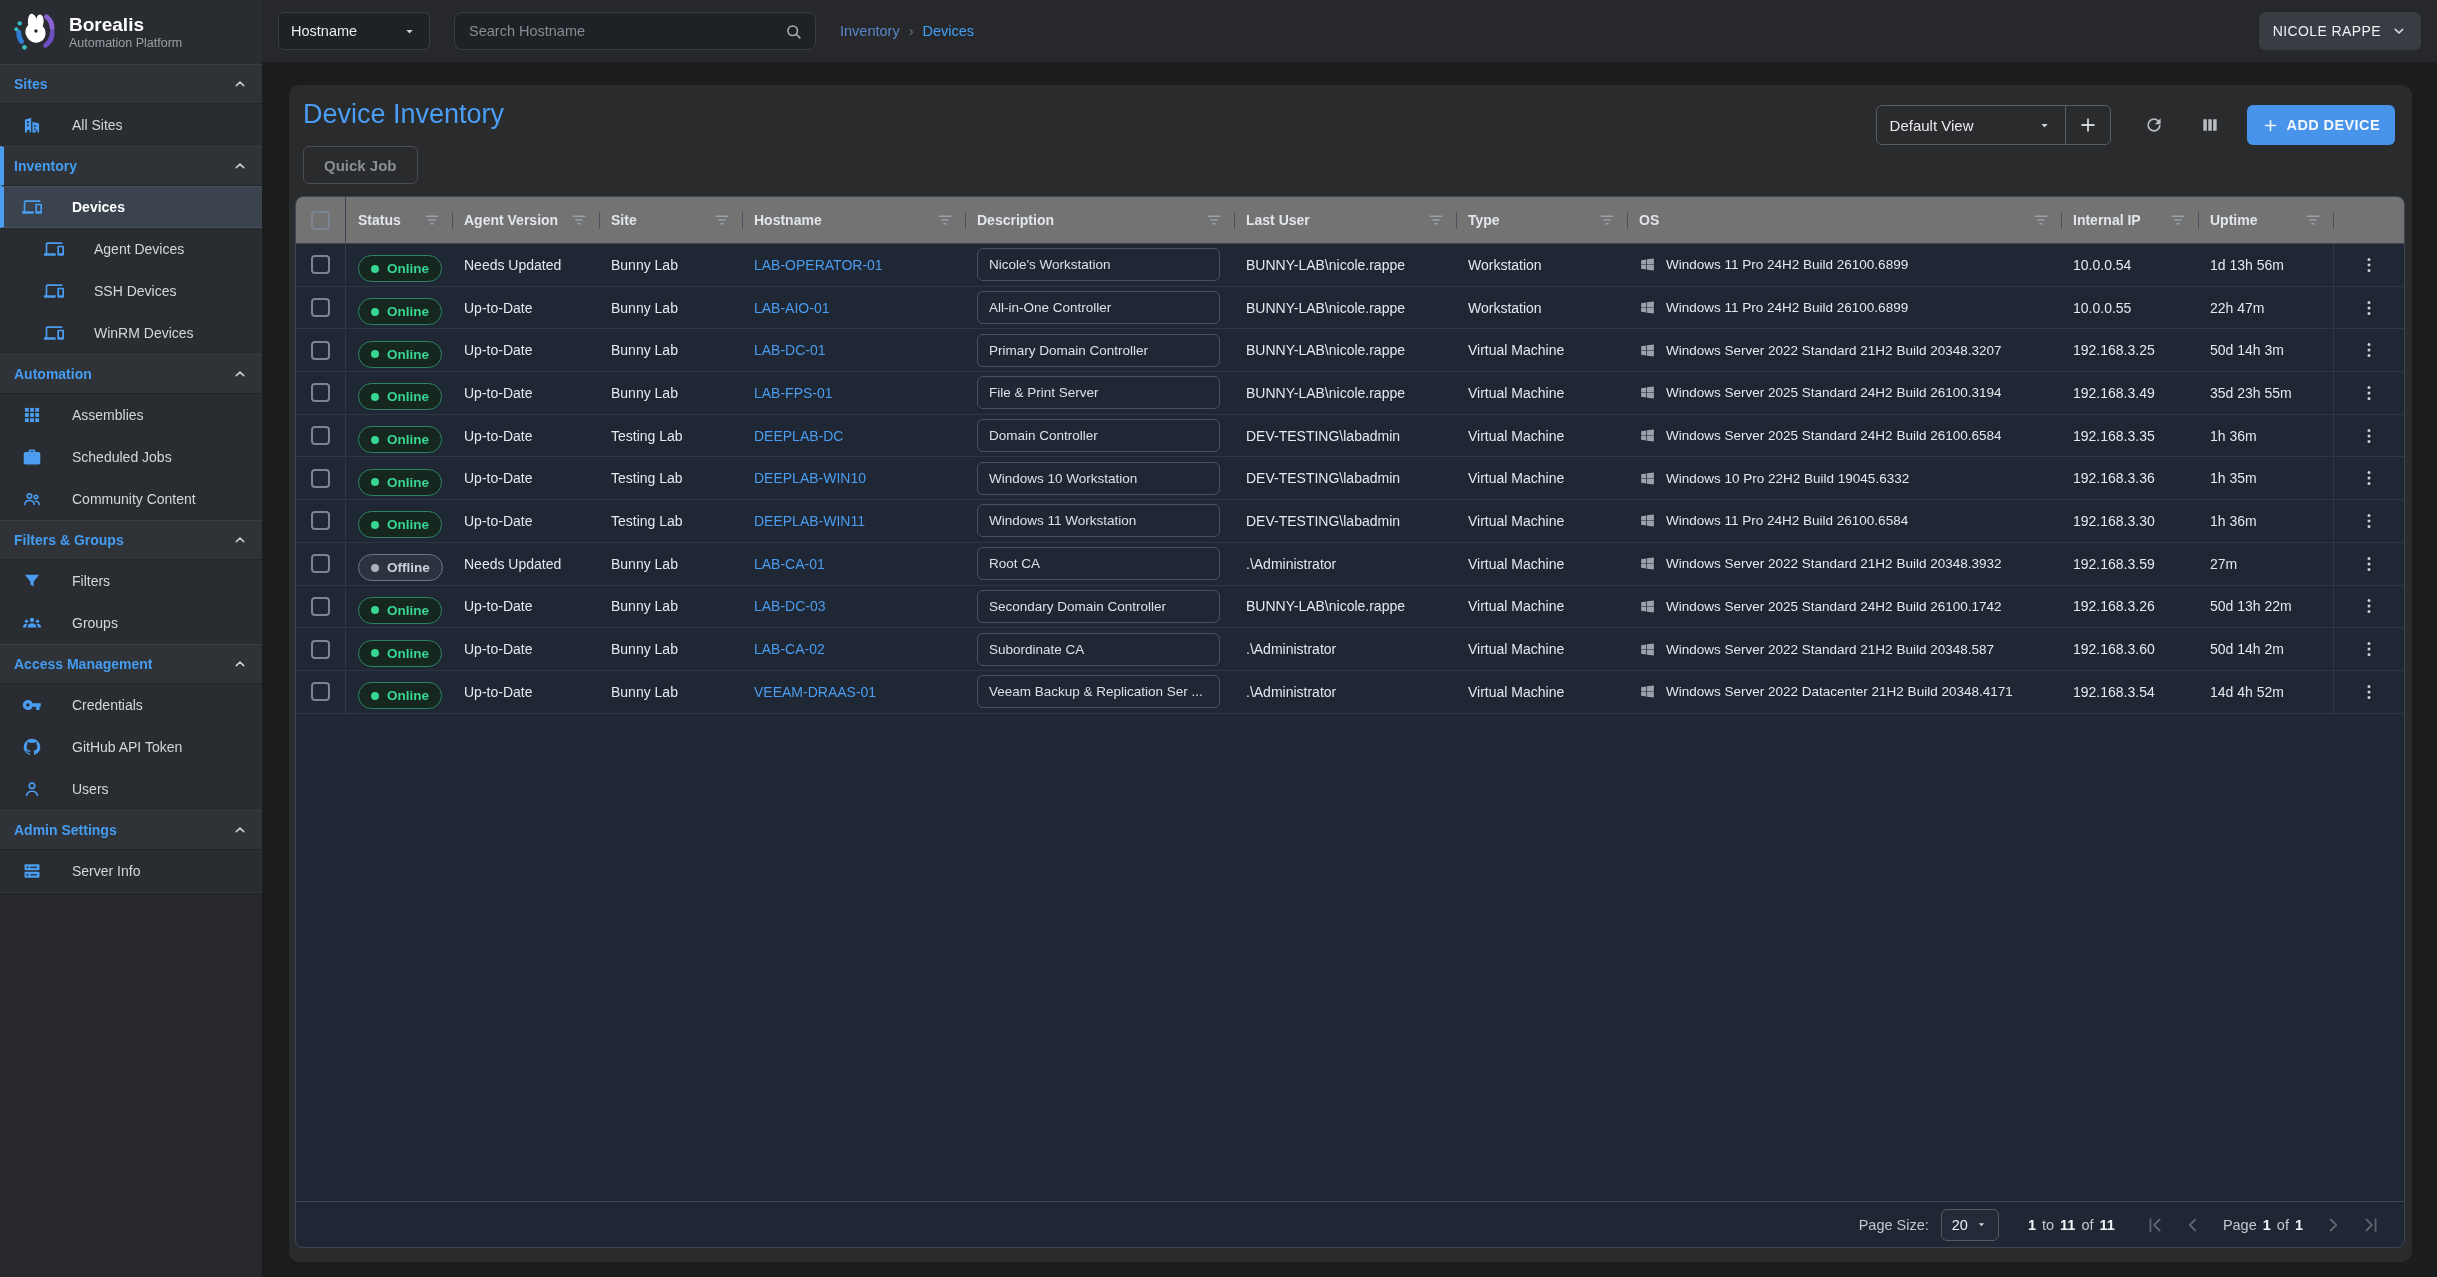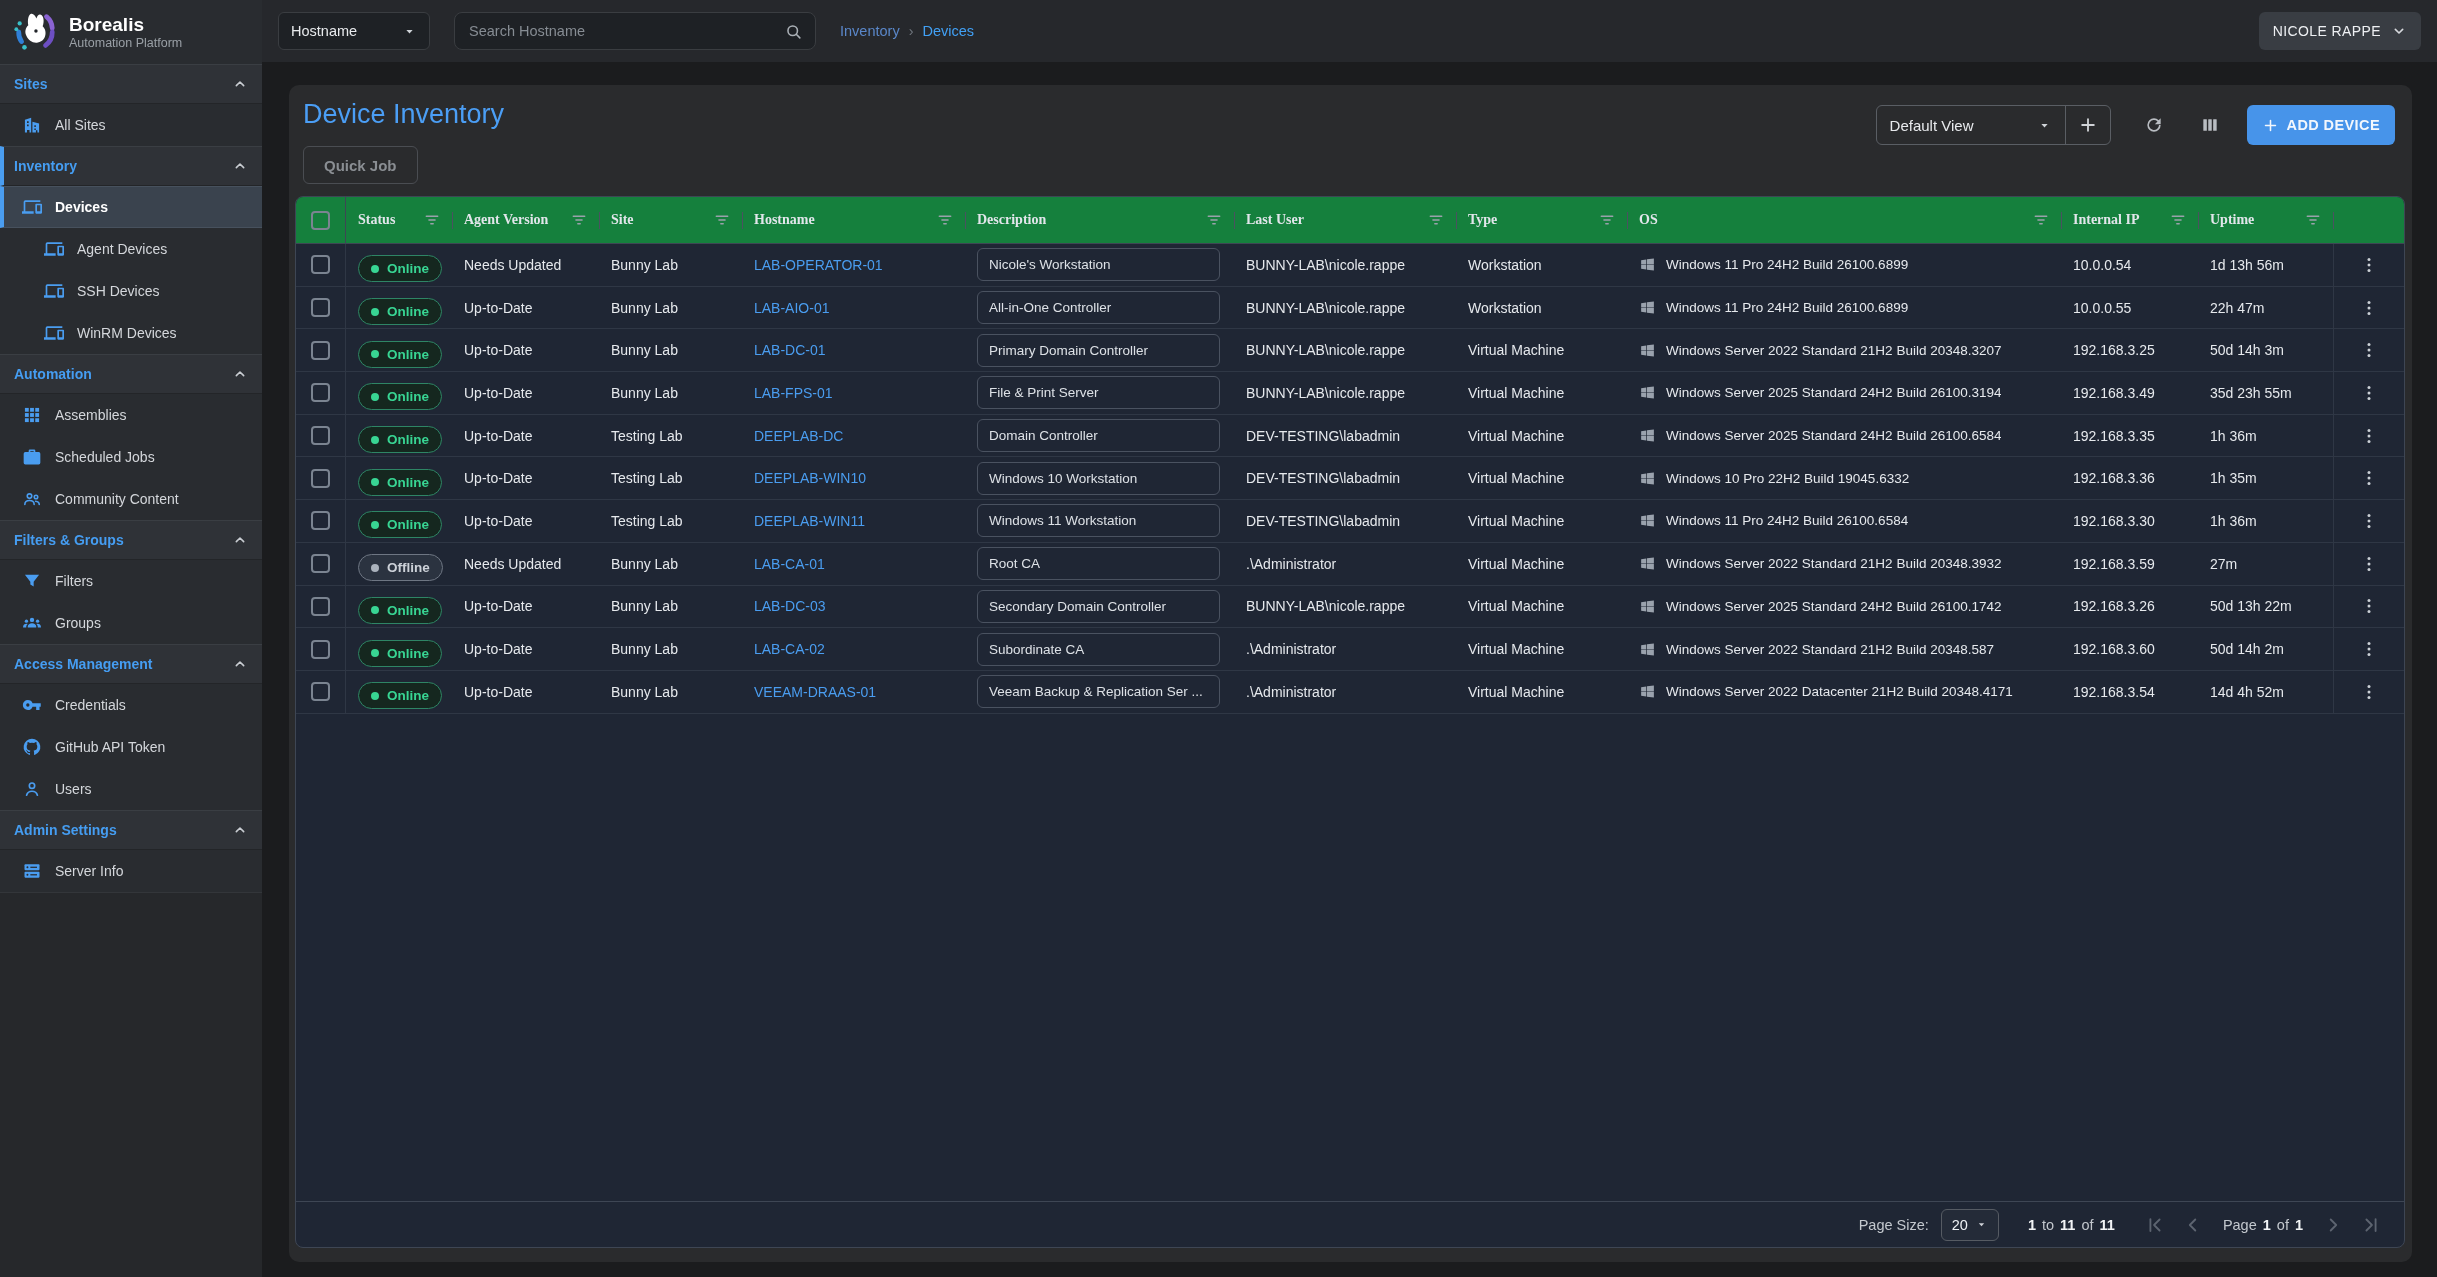--- a/index.html
+++ b/index.html
@@ -19,21 +19,21 @@
   .brand-sub { color:#9aa0a6; font-size:12.5px; }
   .nav { flex:0 0 auto; }
   .nav-header {
     height:40px; display:flex; align-items:center; justify-content:space-between;
     padding:0 14px; background:#2f3237; border-top:1px solid #3a3e43; border-bottom:1px solid #232528;
     color:#459df2; font-weight:bold; font-size:14px;
   }
   .nav-header.abar { border-left:4px solid #4a9df0; padding-left:10px; }
   .chev { width:16px; height:16px; color:#c9cdd2; display:inline-flex; }
   .nav-item {
-    height:42px; display:flex; align-items:center; gap:13px;
+    height:42px; display:flex; align-items:center; gap:30px;
     padding:0 20px 0 22px; color:#d4d7db; font-size:14px; cursor:default;
   }
   .nav-item .nav-icon { width:20px; height:20px; color:#4a9df0; display:inline-flex; flex-shrink:0; }
   .nav-item.indent { padding-left:44px; }
   .nav-item.selected { background:#3a434e; border-left:4px solid #4a9df0; padding-left:18px; color:#ffffff; font-weight:bold; border-top:1px solid #47515d; border-bottom:1px solid #47515d; }
   .nav-filler { flex:1; background:#26282b; border-top:1px solid #33363a; }
 
   
   .main { flex:1; display:flex; flex-direction:column; min-width:0; }
   .topbar { height:62px; background:#26282c; display:flex; align-items:center; padding:0 16px; gap:24px; flex-shrink:0; }
@@ -86,21 +86,21 @@
   .add-device .ic { width:17px; height:17px; display:inline-flex; }
 
   
   .grid {
     --cols: 50px 106px 147px 143px 223px 269px 222px 171px 434px 137px 135px minmax(0,1fr);
     flex:1; display:flex; flex-direction:column; min-height:0;
     border:1px solid #3e4654; border-radius:8px; background:#1f2634; overflow:hidden; margin-top:2px;
   }
   .grid-header {
     display:grid; grid-template-columns:var(--cols); height:47px; flex-shrink:0;
-    background:#15803d; border-bottom:1px solid #3e4654; align-items:stretch;font-family:Liberation Serif, serif;
+    background:#737373; border-bottom:1px solid #3e4654; align-items:stretch;
   }
   .h-cell { display:flex; align-items:center; justify-content:space-between; padding:0 11px 0 12px; color:#e2e6eb; font-weight:bold; font-size:14px; position:relative; }
   .h-cell.cb { justify-content:center; padding:0; border-right:1px solid #3e4654; }
   .h-cell.col + .h-cell.col::before, .h-cell.actions-h::before {
     content:""; position:absolute; left:0; top:15px; height:17px; width:1px; background:#4a5260;
   }
   .filter-ic { width:18px; height:18px; color:#9aa1ab; display:inline-flex; flex-shrink:0; }
   .grid-body { flex:0 0 auto; }
   .row {
     display:grid; grid-template-columns:var(--cols); height:42.7px;

